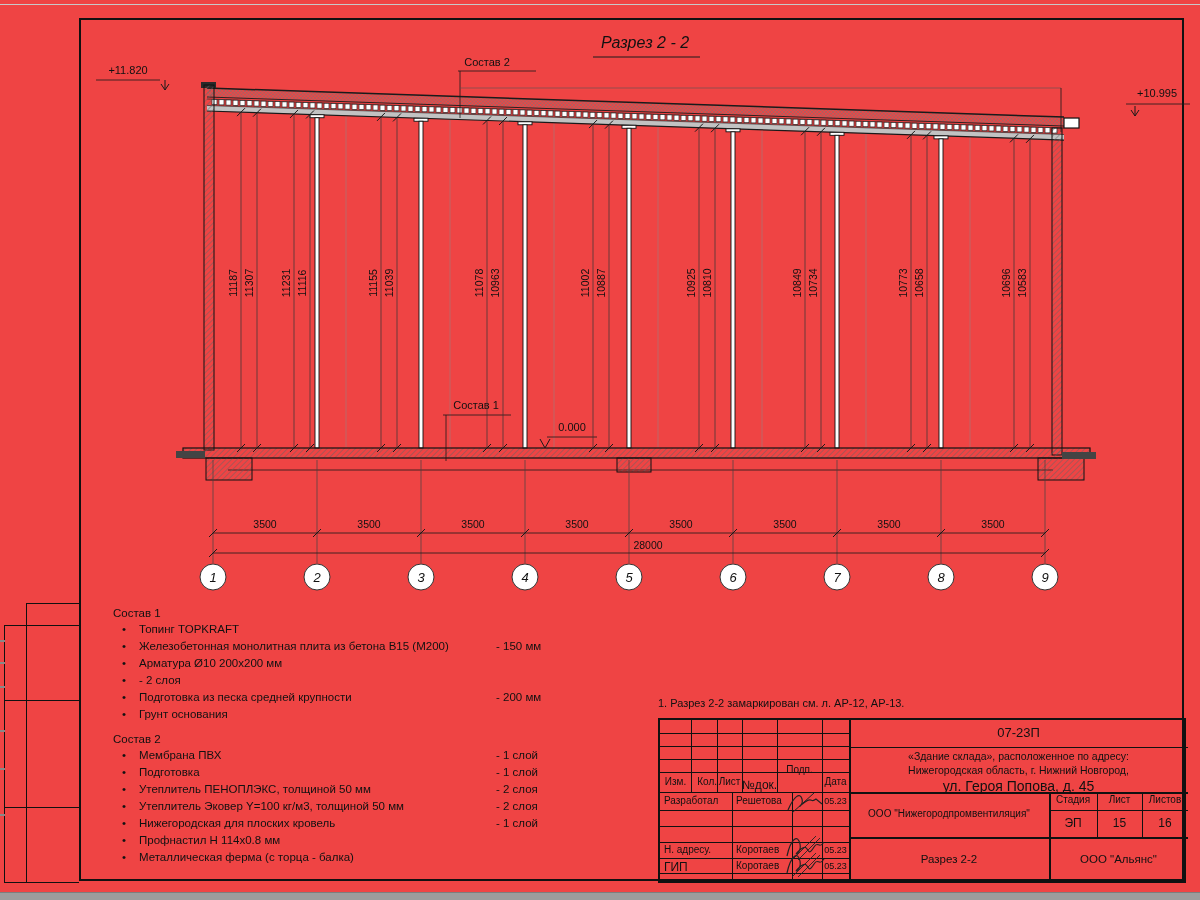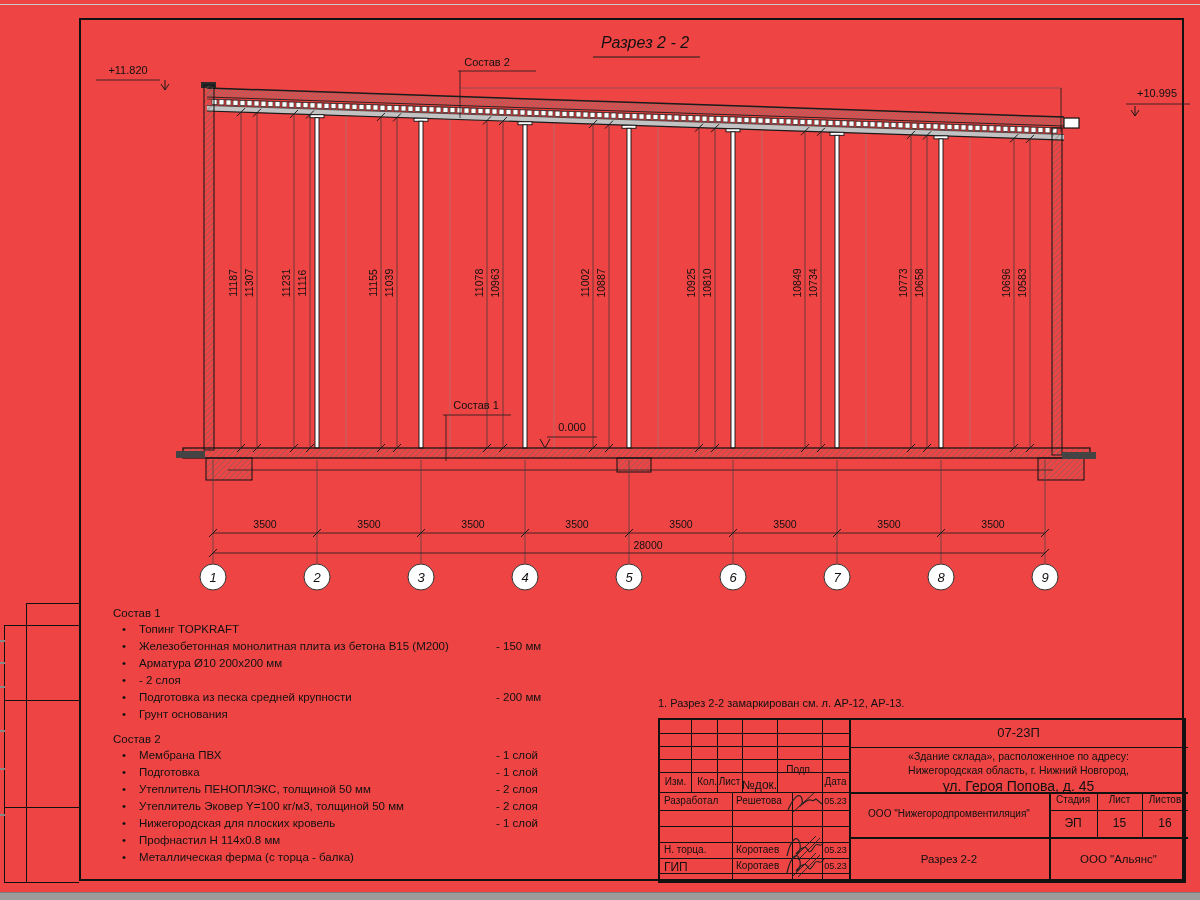--- a/index.html
+++ b/index.html
@@ -478,21 +478,21 @@
     <div class="cell ctr" style="left:0;top:56px;width:31px;font-size:10px;">Изм.</div>
     <div class="cell ctr" style="left:31px;top:56px;width:26px;font-size:10px;text-align:right;">Кол.</div>
     <div class="cell ctr" style="left:57px;top:56px;width:25px;font-size:10px;">Лист</div>
     <div class="cell ctr" style="left:82px;top:58px;width:35px;font-size:12px;">№док.</div>
     <div class="cell ctr" style="left:117px;top:44px;width:45px;font-size:10px;">Подп.</div>
     <div class="cell ctr" style="left:162px;top:56px;width:27px;font-size:10px;">Дата</div>
 
     <div class="cell" style="left:4px;top:75px;font-size:10px;">Разработал</div>
     <div class="cell" style="left:76px;top:75px;font-size:10px;">Решетова</div>
     <div class="cell ctr" style="left:162px;top:76px;width:27px;font-size:9px;">05.23</div>
-    <div class="cell" style="left:4px;top:124px;font-size:10px;">Н. торца.</div>
+    <div class="cell" style="left:4px;top:124px;font-size:10px;">Н. адресу.</div>
     <div class="cell" style="left:76px;top:124px;font-size:10px;">Коротаев</div>
     <div class="cell ctr" style="left:162px;top:125px;width:27px;font-size:9px;">05.23</div>
     <div class="cell" style="left:4px;top:140px;font-size:12px;">ГИП</div>
     <div class="cell" style="left:76px;top:140px;font-size:10px;">Коротаев</div>
     <div class="cell ctr" style="left:162px;top:141px;width:27px;font-size:9px;">05.23</div>
 
     <div class="cell ctr" style="left:189px;top:88px;width:200px;font-size:10px;">ООО "Нижегородпромвентиляция"</div>
     <div class="cell ctr" style="left:389px;top:74px;width:48px;font-size:10px;">Стадия</div>
     <div class="cell ctr" style="left:437px;top:74px;width:45px;font-size:10px;">Лист</div>
     <div class="cell ctr" style="left:482px;top:74px;width:46px;font-size:10px;">Листов</div>

